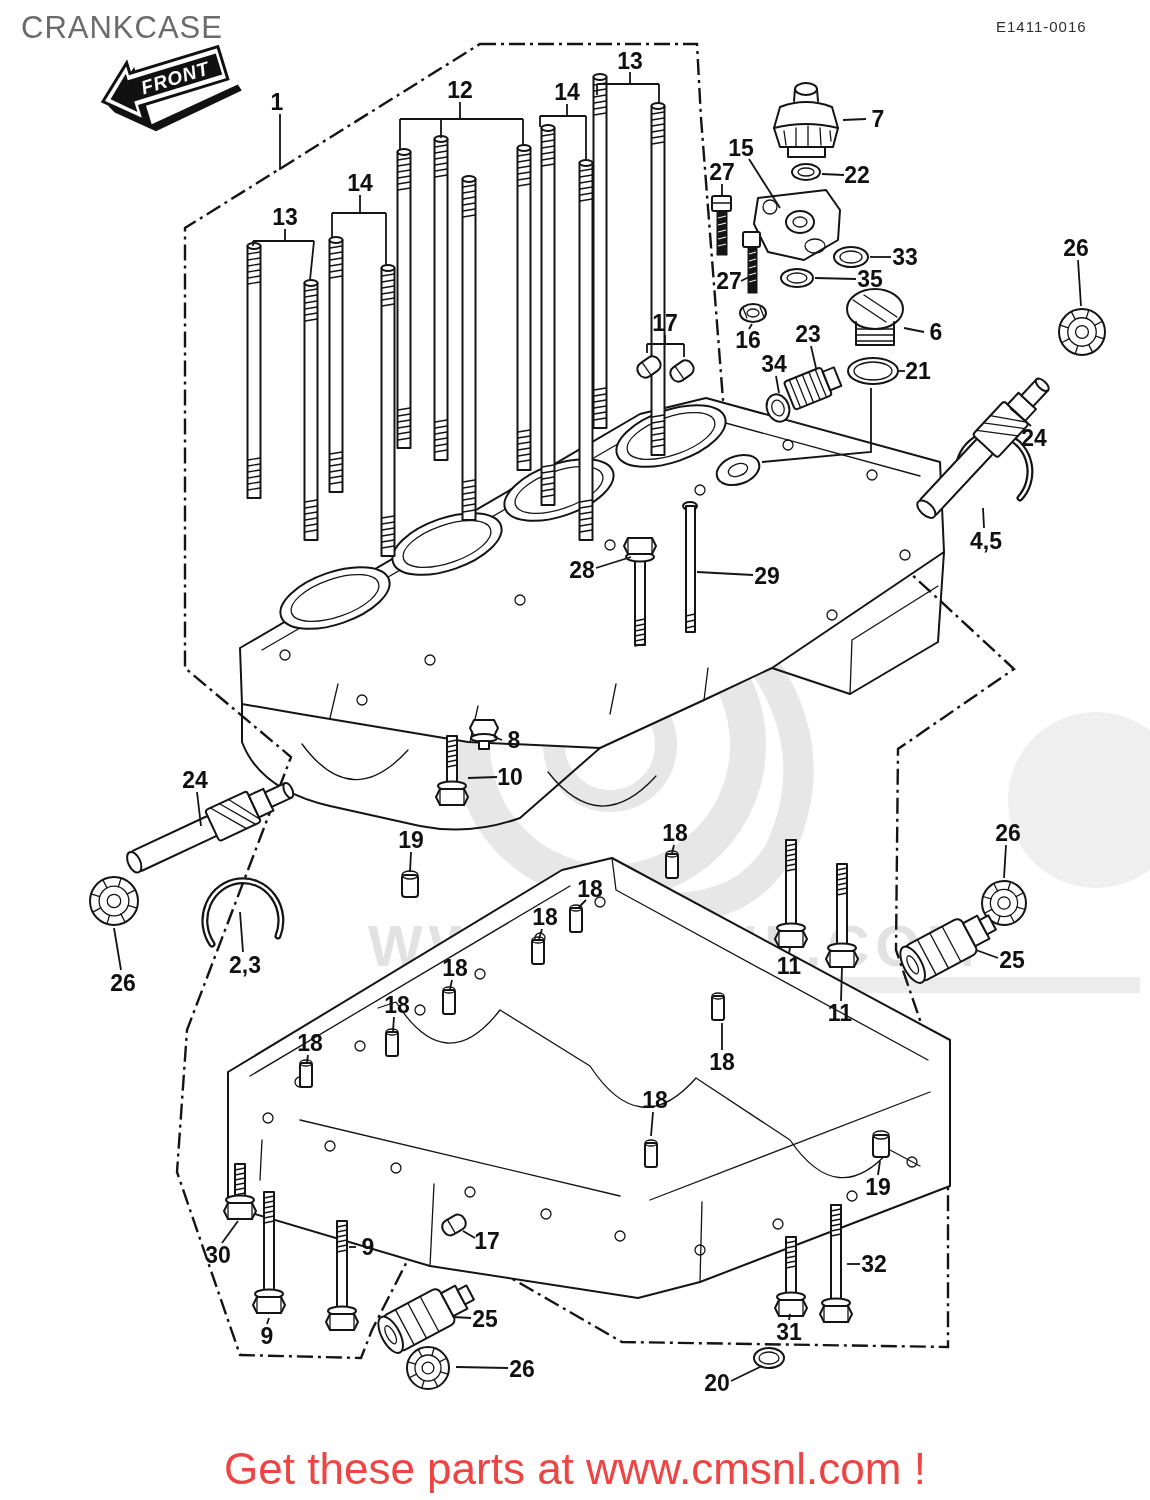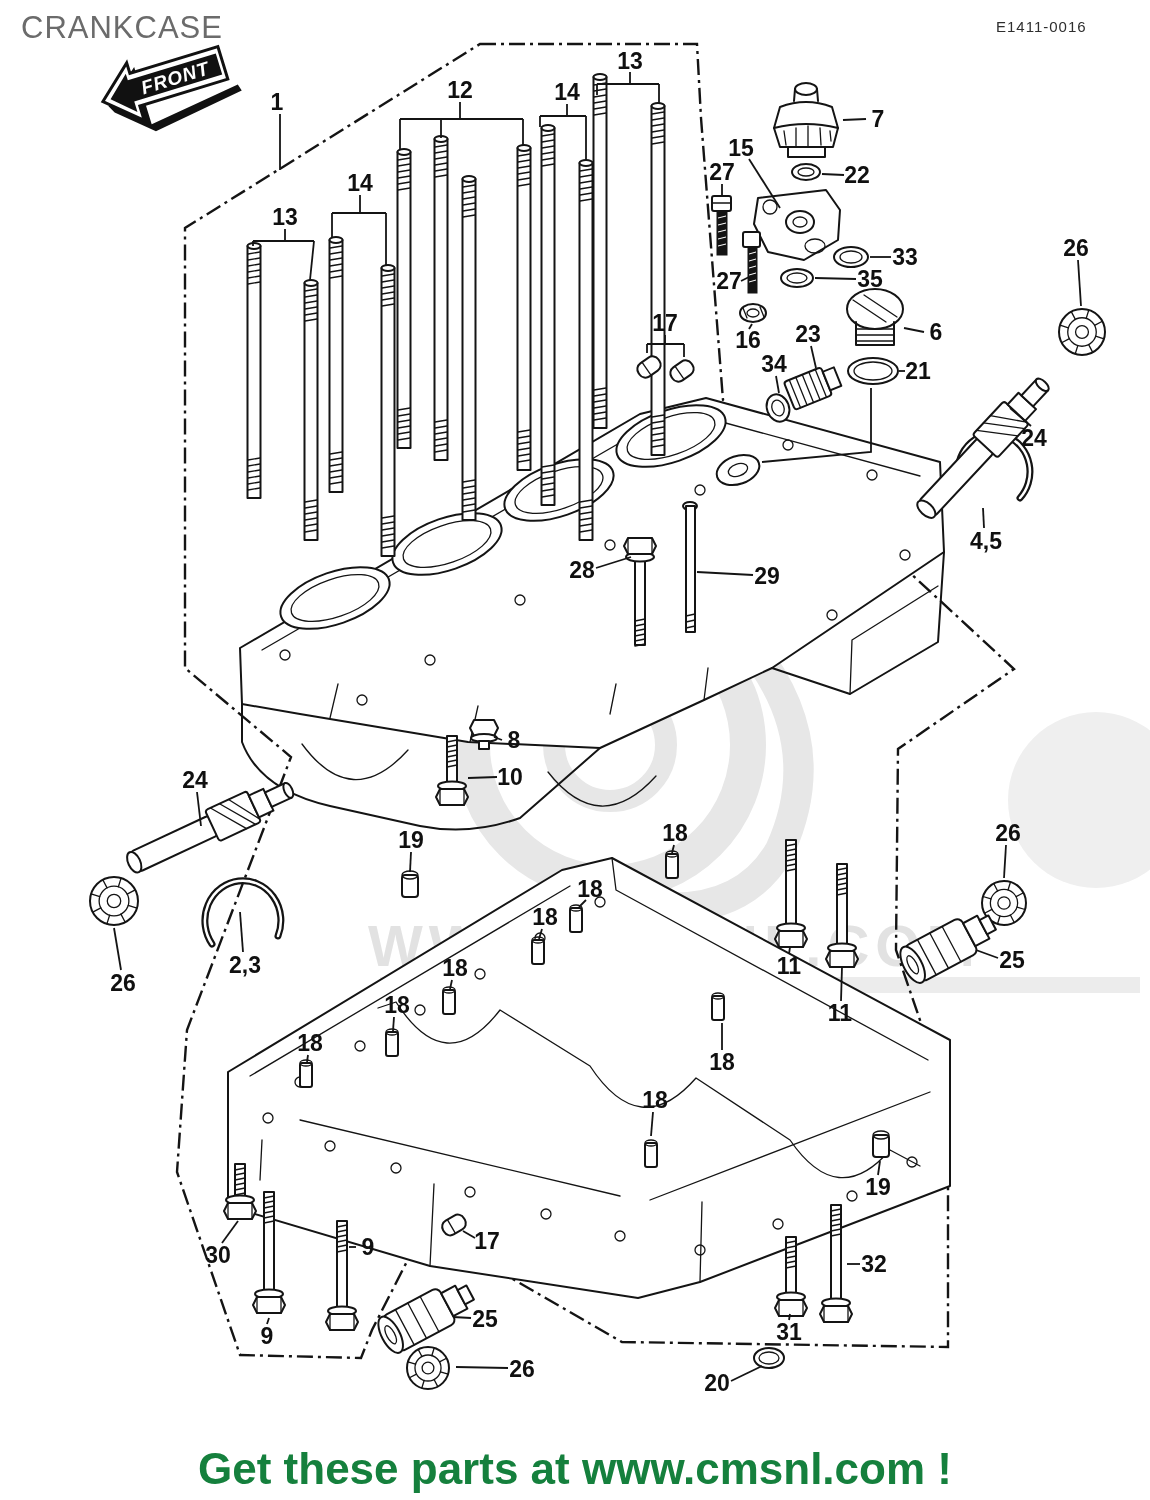--- a/index.html
+++ b/index.html
@@ -1,20 +1,20 @@
 <!DOCTYPE html>
 <html><head>
 <meta charset="utf-8">
 <style>
   html,body{margin:0;padding:0;background:#fff;}
   body{width:1150px;height:1500px;position:relative;font-family:"Liberation Sans",sans-serif;overflow:hidden;}
   #stage{position:absolute;left:0;top:0;width:1150px;height:1500px;}
   .title{position:absolute;left:21px;top:10px;font-size:31px;color:#6b6b6b;letter-spacing:1px;}
   .code{position:absolute;left:996px;top:18px;font-size:15px;color:#2e2e2e;letter-spacing:1px;}
-  .footer{position:absolute;left:0;top:1444px;width:100%;text-align:center;font-size:44px;color:#15803d;font-weight:bold;}
+  .footer{position:absolute;left:0;top:1444px;width:100%;text-align:center;font-size:44px;color:#ef4444;}
   svg text{user-select:none;}
   .ln{stroke:#141414;fill:none;stroke-width:2;stroke-linecap:round;stroke-linejoin:round;}
   .lnf{stroke:#141414;fill:#ffffff;stroke-width:2;stroke-linejoin:round;}
   .thin{stroke-width:1.3;}
   .dark{fill:#141414;stroke:#141414;}
   .wthin{stroke:#ffffff;stroke-width:1;fill:none;}
   .leader{stroke:#141414;stroke-width:1.8;fill:none;}
   .plabel{font-family:"Liberation Sans",sans-serif;font-weight:700;font-size:23px;fill:#101010;}
   .borderline{fill:none;stroke:#141414;stroke-width:2.4;stroke-dasharray:16 5 3 5;}
   .wm{fill:none;stroke:#e7e7e7;}

